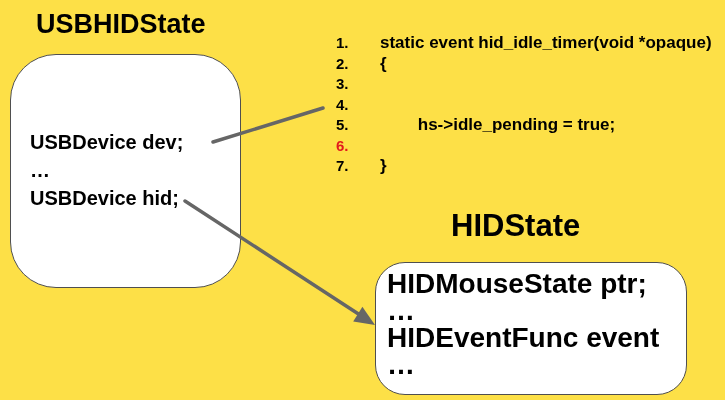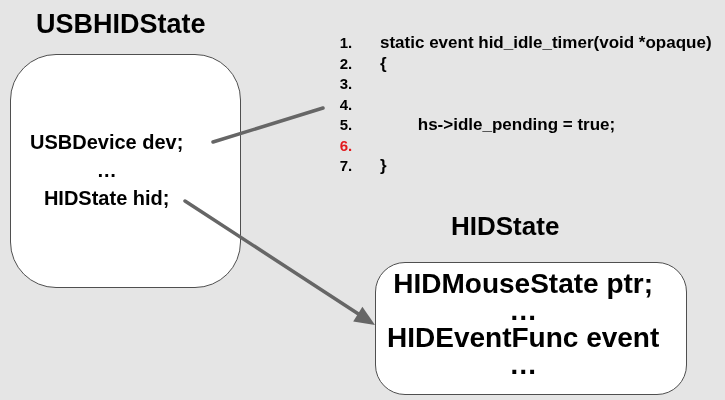--- a/index.html
+++ b/index.html
@@ -1,32 +1,31 @@
 <!DOCTYPE html>
 <html><head>
 <meta charset="utf-8">
 <style>
   html, body { margin: 0; padding: 0; background: #ffffff; }
   .canvas {
     position: relative;
     width: 725px;
     height: 400px;
-    background: #e5e5e5;
+    background: #fde047;
     overflow: hidden;
     font-family: "Liberation Sans", "DejaVu Sans", sans-serif;
     color: #000000;
-    text-align: center;
   }
   .struct-title {
     position: absolute;
     font-weight: 700;
     white-space: nowrap;
   }
   .title-left  { left: 36px; top: 8px;  font-size: 27px; line-height: 32px; }
-  .title-right { left: 451px; top: 211px; font-size: 26px; line-height: 30px; }
+  .title-right { left: 451px; top: 211px; font-size: 31px; line-height: 30px; }
   .struct-box {
     position: absolute;
     border: 2px solid #4f4f4f;
     background: #ffffff;
     box-sizing: border-box;
   }
   .box-left {
     left: 10px; top: 54px;
     width: 231px; height: 234px;
     border-radius: 46px;
@@ -80,21 +79,21 @@
 
 <div class="canvas">
 
   <div class="struct-title title-left">USBHIDState</div>
 
   <div class="struct-box box-left"></div>
 
   <div class="fields fields-left">
     <div>USBDevice dev;</div>
     <div>…</div>
-    <div>HIDState hid;</div>
+    <div>USBDevice hid;</div>
   </div>
 
   <div class="code-block">
     <div class="code-row">
       <span class="code-num">1.</span>
       <span class="code-text">static event hid_idle_timer(void *opaque)</span>
     </div>
     <div class="code-row">
       <span class="code-num">2.</span>
       <span class="code-text">{</span>

